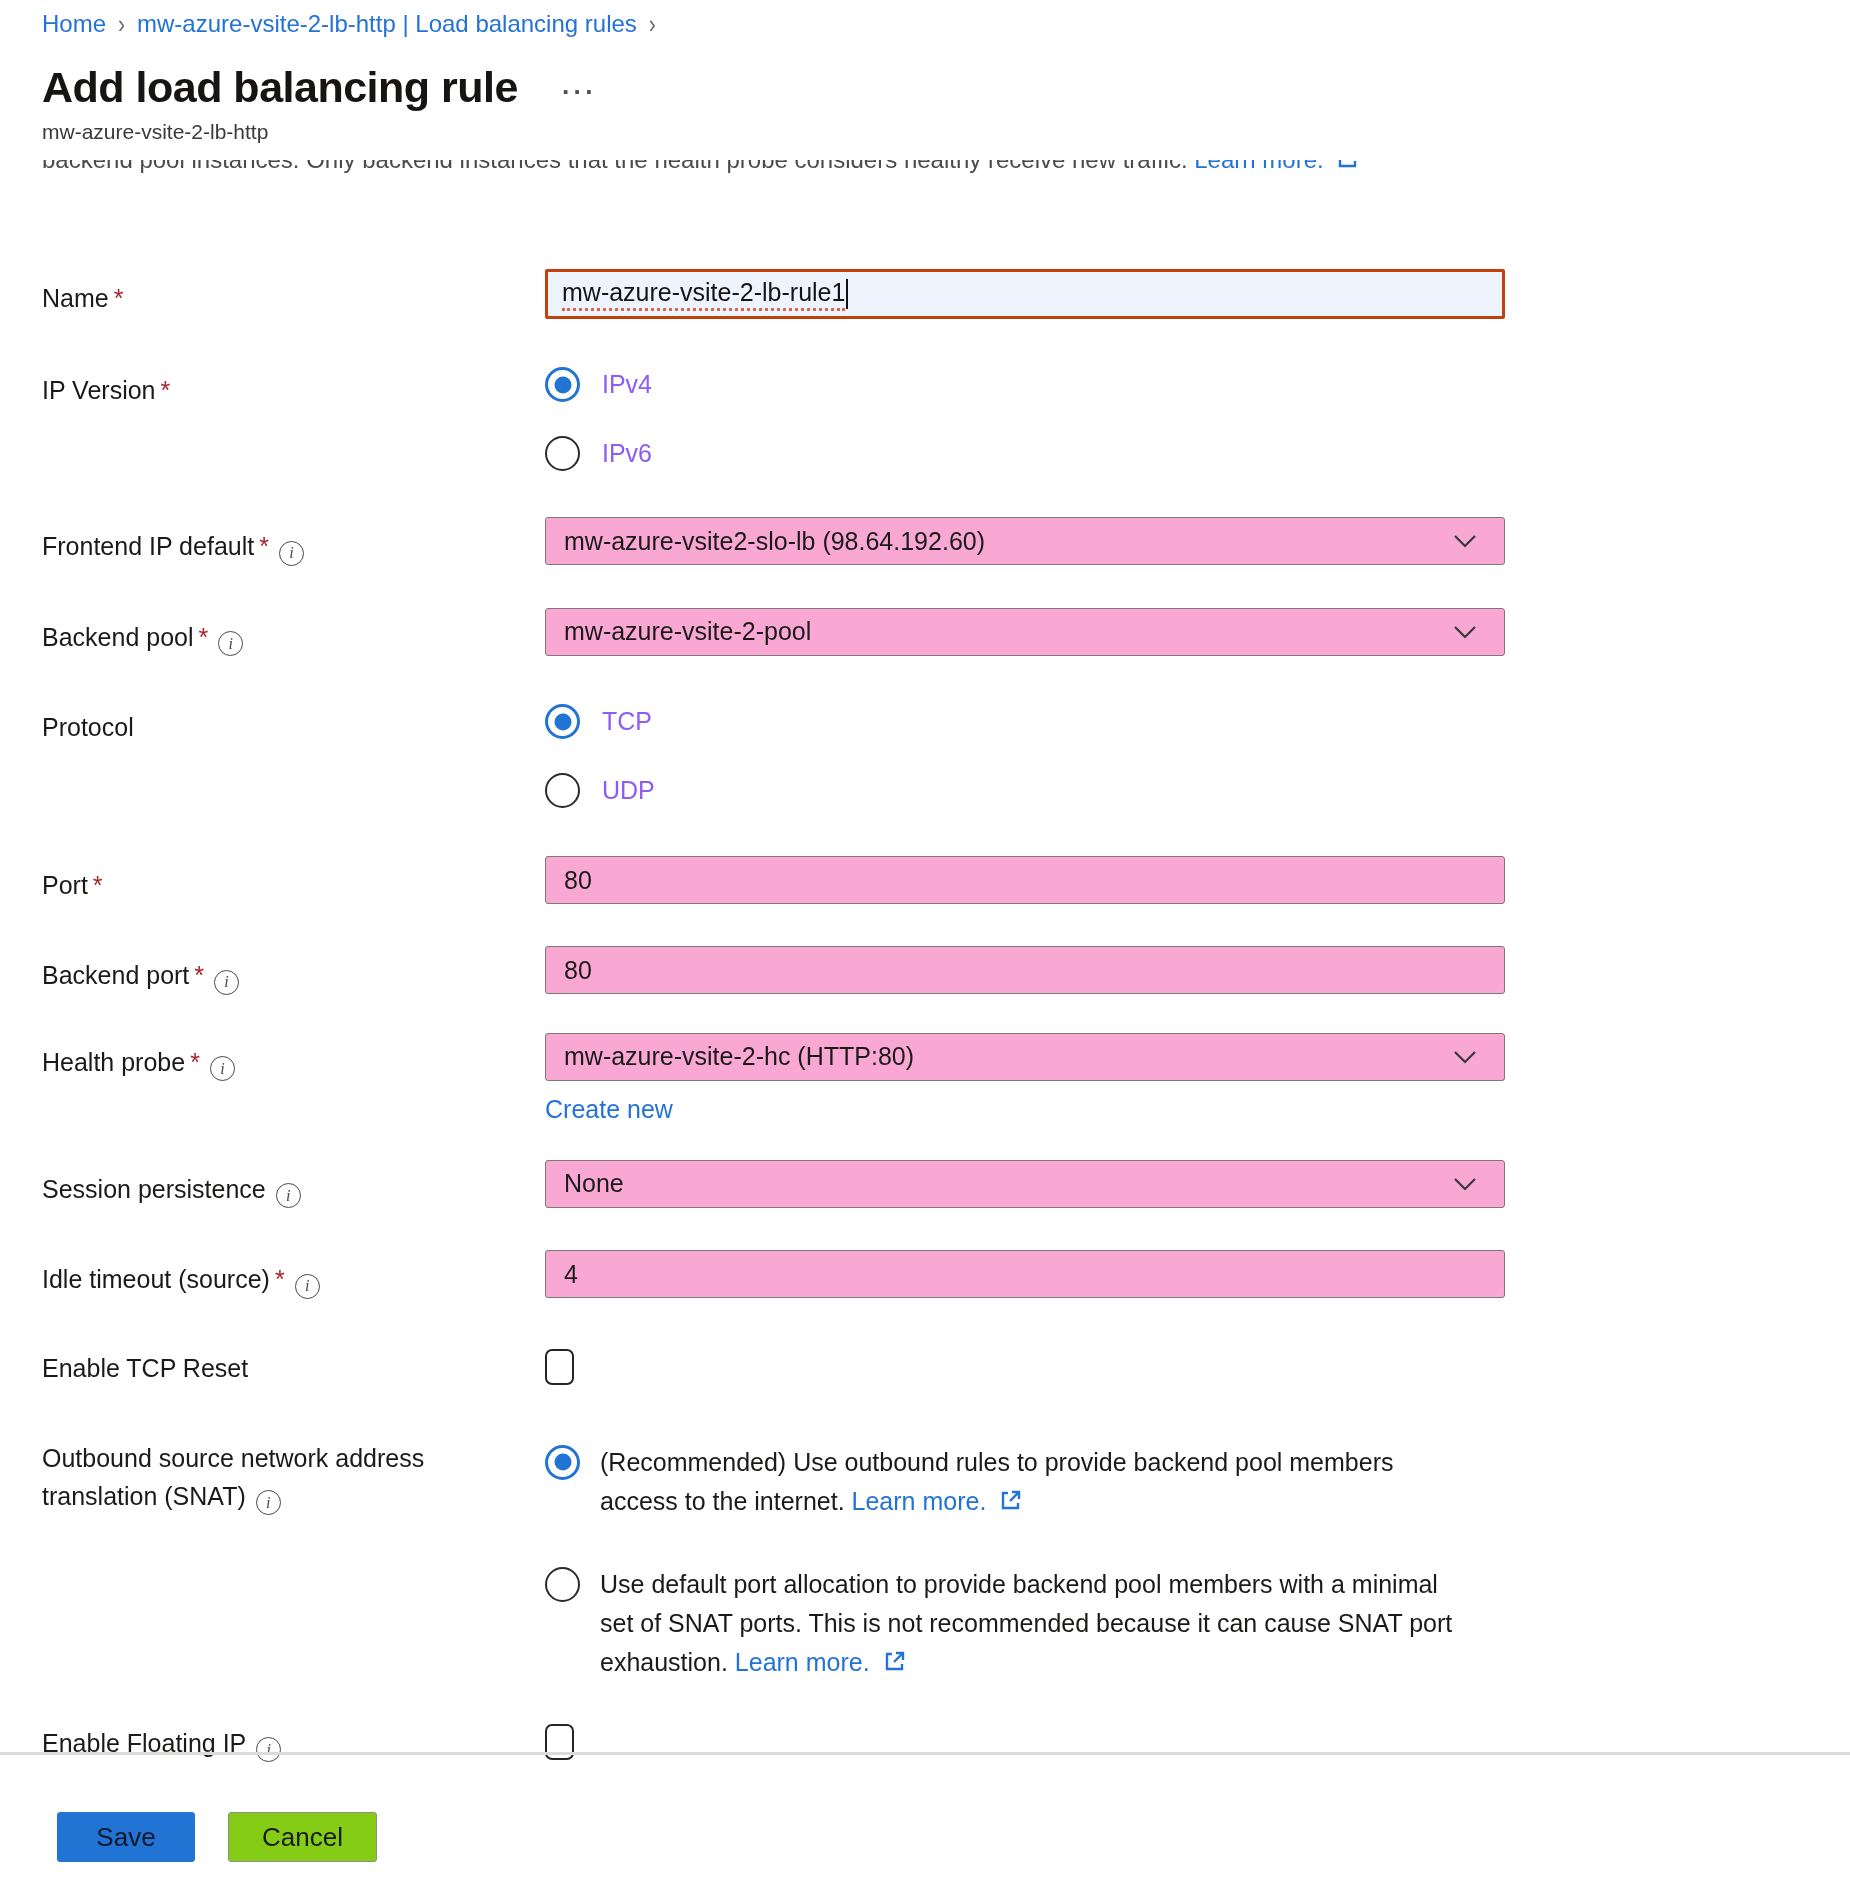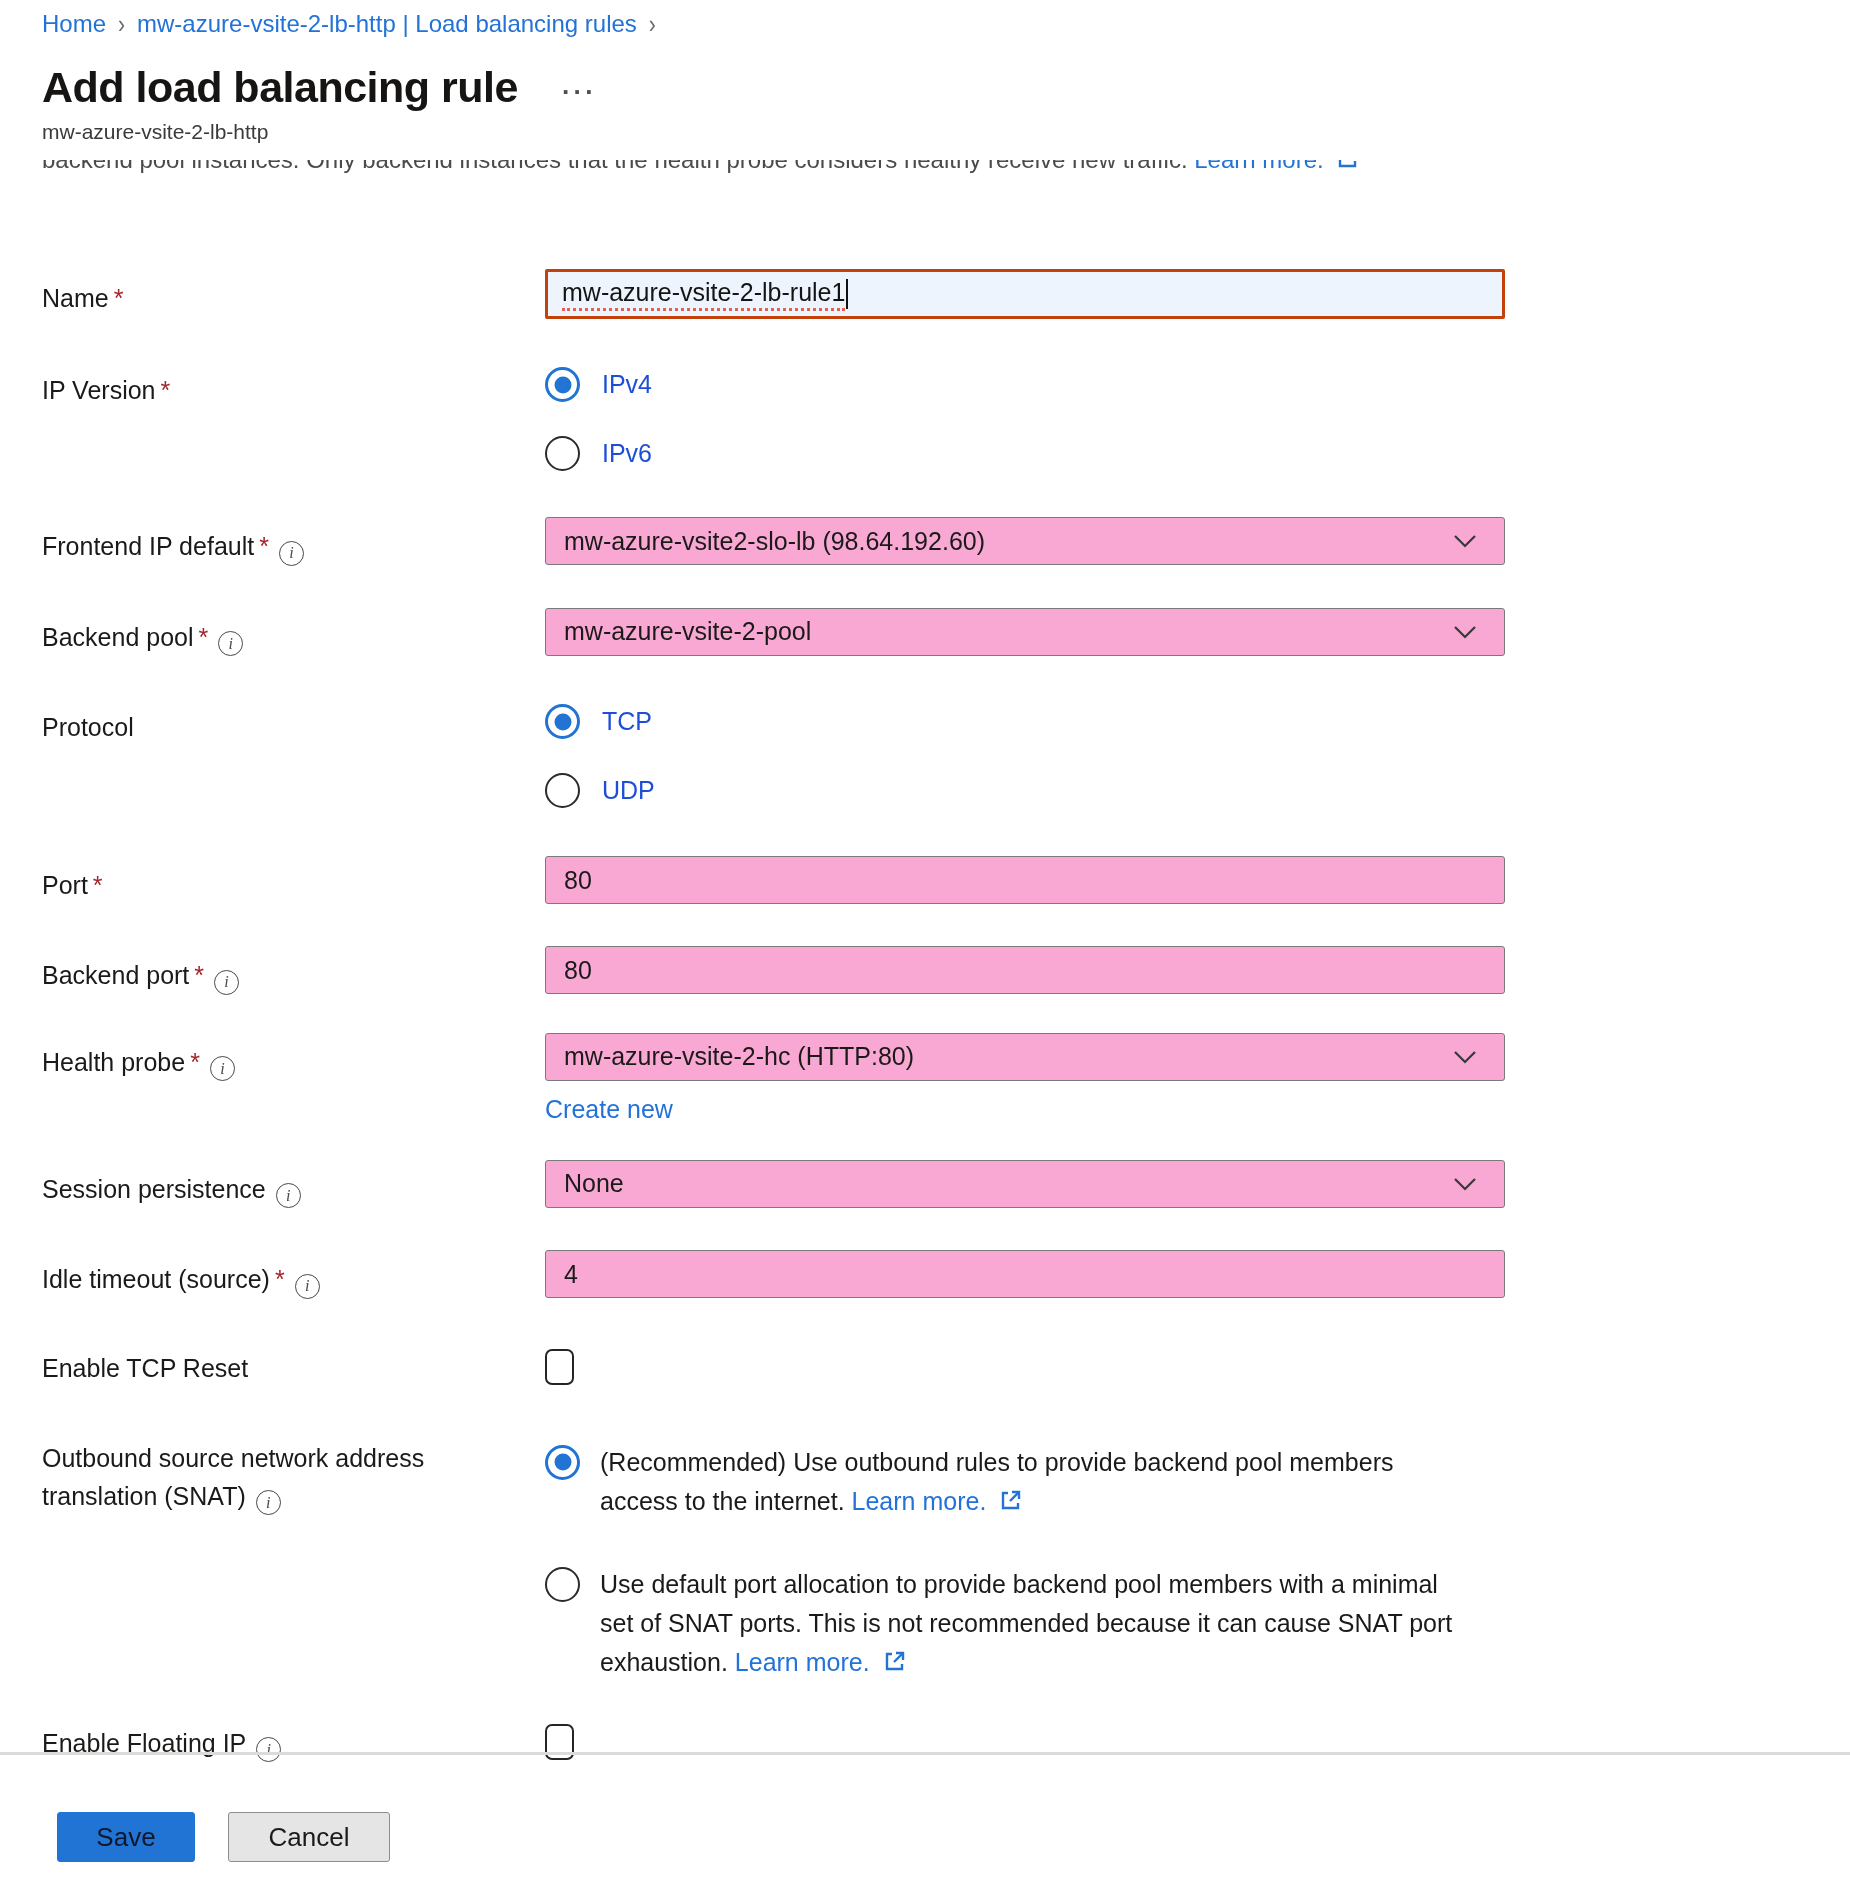--- a/index.html
+++ b/index.html
@@ -56,42 +56,42 @@
   .caret { width: 2px; height: 30px; background:#111; margin-left: 1px; }
 
   
   .radio-group { display: flex; flex-direction: column; gap: 34px; padding-top: 6px; }
   .radio-opt { display: flex; align-items: center; gap: 22px; cursor: pointer; }
   .radio { width: 35px; height: 35px; border-radius: 50%; flex: none; position: relative; }
   .radio.off { border: 2.4px solid #2c2b2a; background:#fff; }
   .radio.on  { border: 3px solid #2173d4; background:#fff; }
   .radio.on::after { content:""; position:absolute; left:50%; top:50%; transform:translate(-50%,-50%);
                      width: 17px; height: 17px; border-radius:50%; background:#2173d4; }
-  .radio-label { font-size: 25px; color:#1d4ed8; }
+  .radio-label { font-size: 25px; color:#8b5cf6; }
 
   
   .checkbox { width: 29px; height: 36px; border: 2.6px solid #262524; border-radius: 7px; background:#fff; cursor:pointer; }
 
   .create-new { display:inline-block; margin-top: 14px; font-size: 25px; color:#2372d8; cursor: pointer; }
 
   
   .snat-group { display:flex; flex-direction: column; gap: 44px; padding-top: 4px; }
   .snat-opt { display:flex; align-items: flex-start; gap: 20px; }
   .snat-opt .radio { margin-top: 2px; }
   .snat-text { font-size: 25px; line-height: 39px; max-width: 860px; color:#1b1a19; }
   .snat-text .lnk { color:#2372d8; cursor:pointer; }
   .ext-ico { width: 24px; height: 24px; margin-left: 6px; vertical-align: -2px; }
 
   
   .footer-divider { position: absolute; left: 0; right: 0; bottom: 131px; border-top: 3px solid #dcdbda; }
   .footer { position: absolute; left: 57px; bottom: 24px; display: flex; gap: 33px; }
   .btn { height: 50px; display:flex; align-items:center; justify-content:center;
          font-size: 26px; border-radius: 3px; cursor: pointer; }
   .btn-save { width: 138px; background:#2173d4; color:#0f172a; border: 1px solid #2173d4; }
-  .btn-cancel { width: 162px; background:#e5e5e5; color:#1b1a19; border: 1.6px solid #8f8e8d; }
+  .btn-cancel { width: 149px; background:#84cc16; color:#1b1a19; border: 1.6px solid #8f8e8d; }
 </style>
 </head>
 <body>
 
 <div class="breadcrumb">
   <span class="crumb">Home</span>
   <span class="crumb-sep">›</span>
   <span class="crumb">mw-azure-vsite-2-lb-http | Load balancing rules</span>
   <span class="crumb-sep">›</span>
 </div>

